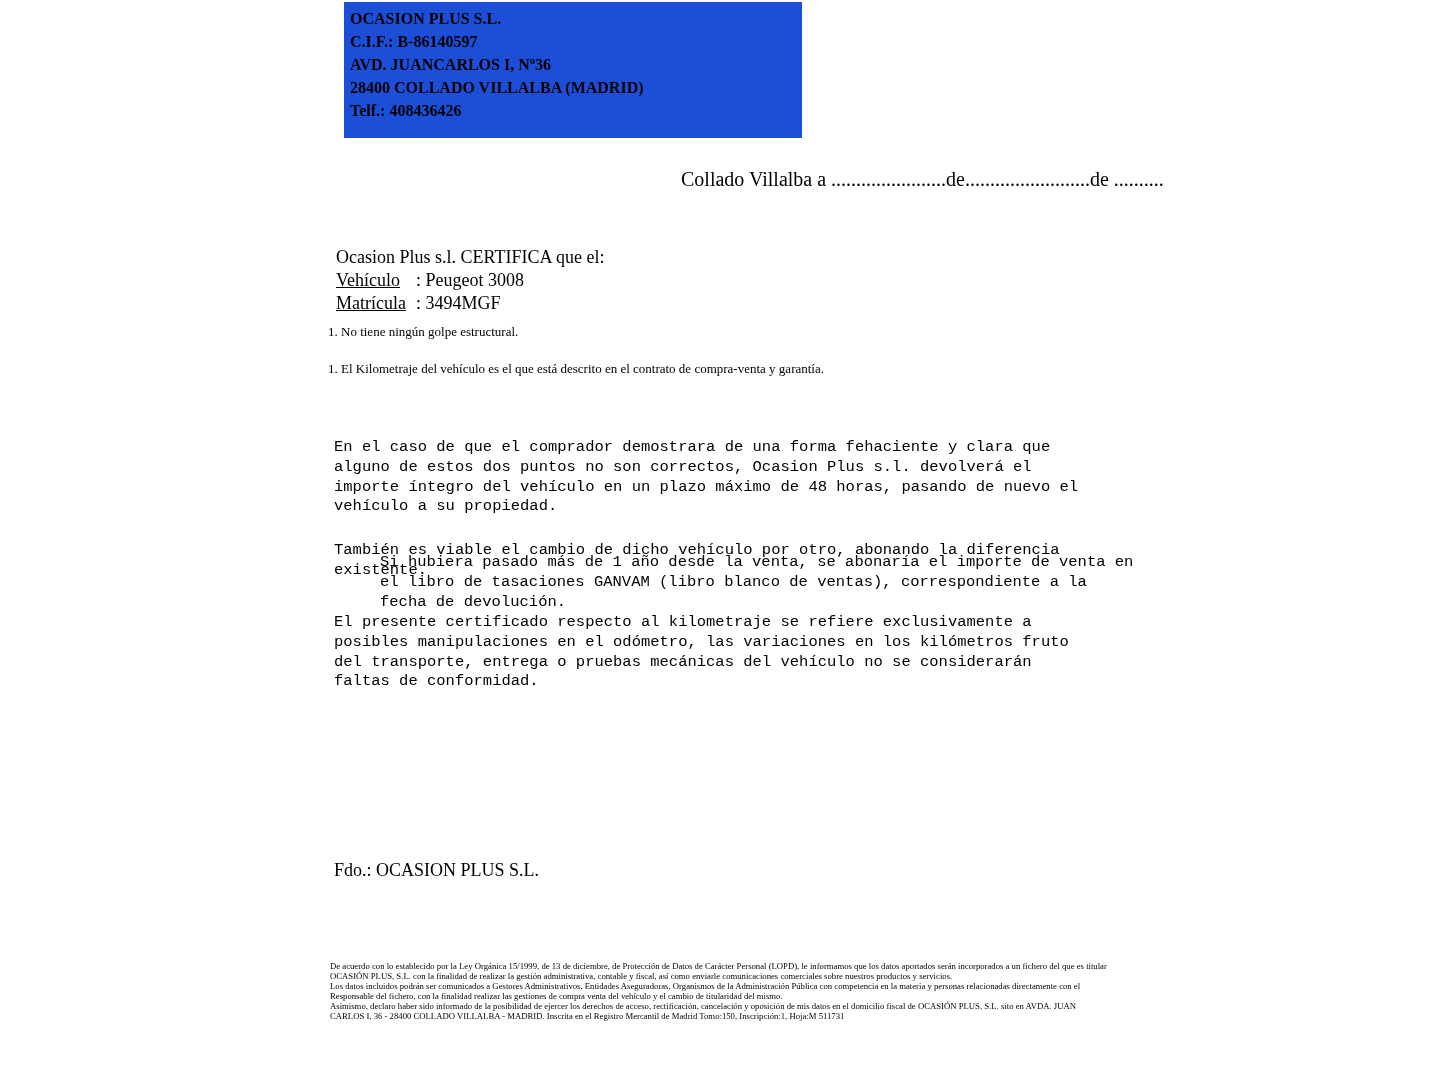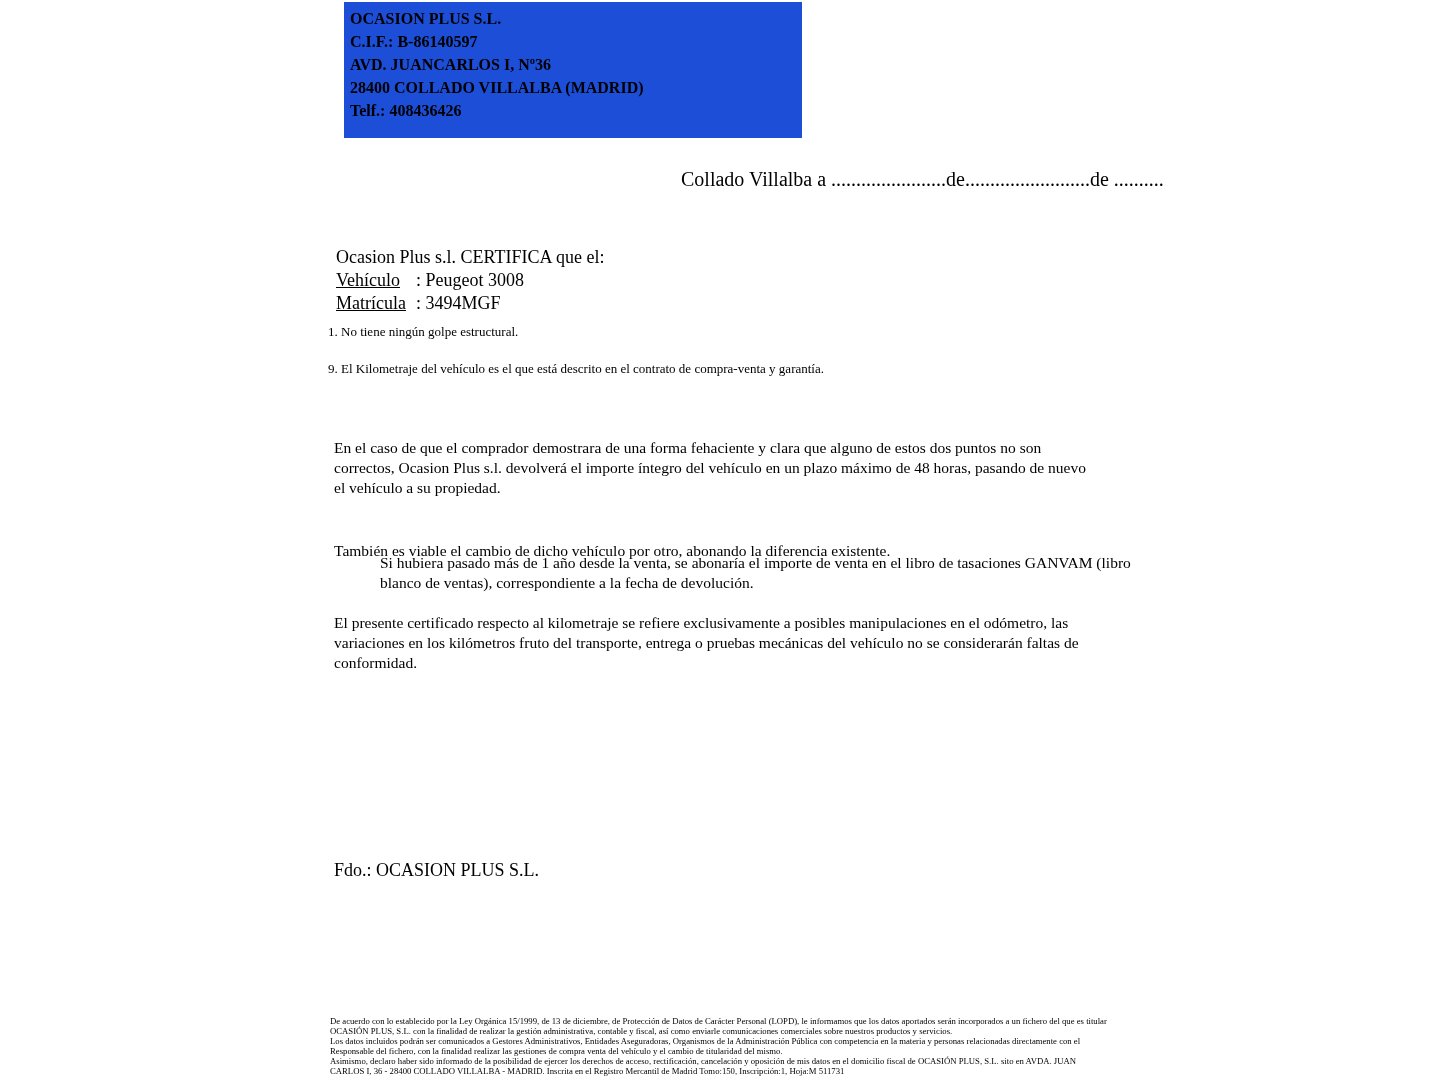--- a/index.html
+++ b/index.html
@@ -62,37 +62,38 @@
   }
   .point-1 { top: 322px; }
   .point-2 { top: 359px; }
   .para {
     position: absolute;
     left: 334px;
     width: 762px;
     margin: 0;
     font-size: 15.5px;
     line-height: 19.8px;
+    font-family: Liberation Mono, monospace;
   }
   .para-1 { top: 438px; }
   .para-2 { top: 508px; margin-top: 33px; }
   .para-3 { top: 553px; margin-left: 46px; }
   .para-4 { top: 613px; }
   .signature {
     position: absolute;
     left: 334px;
     top: 860px;
     font-size: 18px;
     line-height: 20px;
     white-space: nowrap;
   }
   .footer {
     position: absolute;
     left: 330px;
-    top: 1017px;
+    top: 962px;
     width: 778px;
     font-size: 8.7px;
     line-height: 9.9px;
   }
   .footer p {
     margin: 0;
   }
 </style>
 </head>
 <body>
@@ -113,21 +114,21 @@
     <div>Ocasion Plus s.l. CERTIFICA que el:</div>
     <div class="cert-field">
       <span class="field-label">Vehículo</span><span>: Peugeot 3008</span>
     </div>
     <div class="cert-field">
       <span class="field-label">Matrícula</span><span>: 3494MGF</span>
     </div>
   </div>
 
   <div class="point point-1">1. No tiene ningún golpe estructural.</div>
-  <div class="point point-2">9. El Kilometraje del vehículo es el que está descrito en el contrato de compra-venta y garantía.</div>
+  <div class="point point-2">1. El Kilometraje del vehículo es el que está descrito en el contrato de compra-venta y garantía.</div>
 
   <p class="para para-1">En el caso de que el comprador demostrara de una forma fehaciente y clara que alguno de estos dos puntos no son correctos, Ocasion Plus s.l. devolverá el importe íntegro del vehículo en un plazo máximo de 48 horas, pasando de nuevo el vehículo a su propiedad.</p>
   <p class="para para-2">También es viable el cambio de dicho vehículo por otro, abonando la diferencia existente.</p>
   <p class="para para-3">Si hubiera pasado más de 1 año desde la venta, se abonaría el importe de venta en el libro de tasaciones GANVAM (libro blanco de ventas), correspondiente a la fecha de devolución.</p>
   <p class="para para-4">El presente certificado respecto al kilometraje se refiere exclusivamente a posibles manipulaciones en el odómetro, las variaciones en los kilómetros fruto del transporte, entrega o pruebas mecánicas del vehículo no se considerarán faltas de conformidad.</p>
 
   <div class="signature">Fdo.: OCASION PLUS S.L.</div>
 
   <div class="footer">
     <p>De acuerdo con lo establecido por la Ley Orgánica 15/1999, de 13 de diciembre, de Protección de Datos de Carácter Personal (LOPD), le informamos que los datos aportados serán incorporados a un fichero del que es titular OCASIÓN PLUS, S.L. con la finalidad de realizar la gestión administrativa, contable y fiscal, así como enviarle comunicaciones comerciales sobre nuestros productos y servicios.</p>

